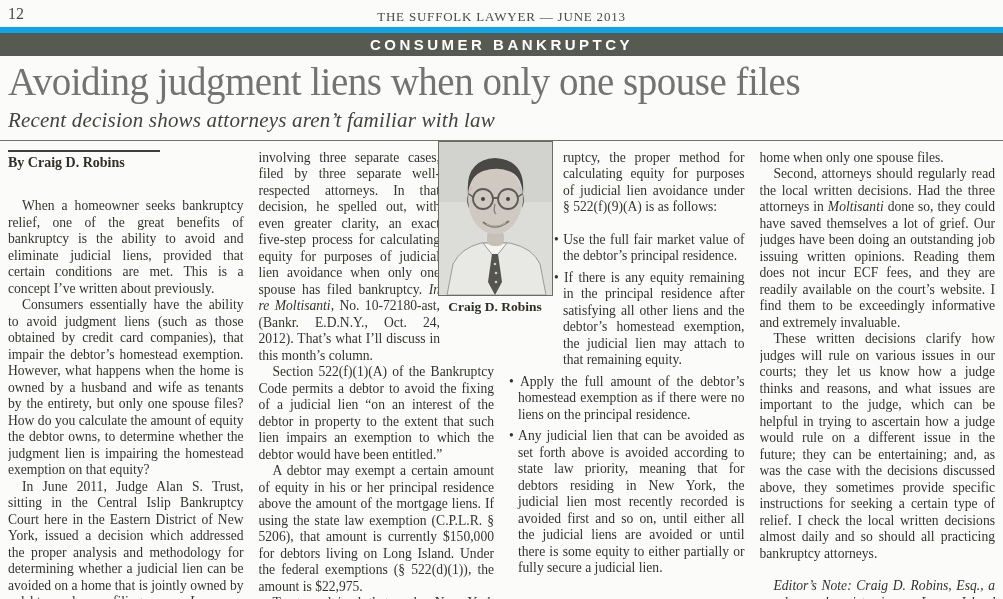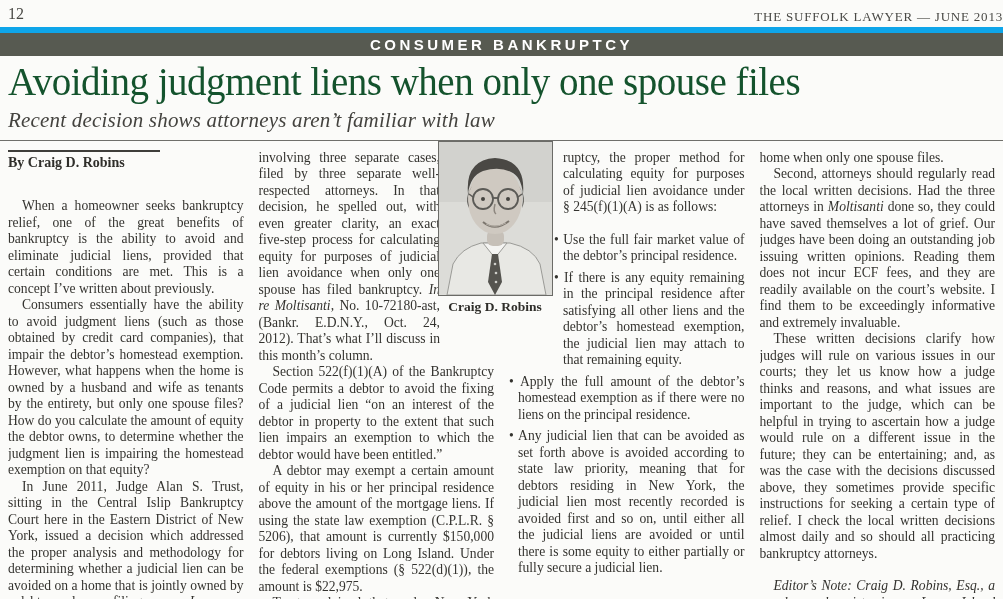--- a/index.html
+++ b/index.html
@@ -4,32 +4,32 @@
 <style>
   html,body{margin:0;padding:0;}
   body{
     width:1003px;height:599px;overflow:hidden;position:relative;
     background:#fbfbf9;color:#34332f;
     font-family:"Liberation Serif","DejaVu Serif",serif;
     -webkit-font-smoothing:antialiased;
   }
   .masthead-row{position:relative;height:27px;border-bottom:6px solid #0ea5e9;}
   .page-number{position:absolute;left:8px;top:5px;font-size:16px;color:#4a4a46;}
-  .masthead{position:absolute;left:0;right:0;top:9px;text-align:right;
+  .masthead{position:absolute;left:0;right:0;top:9px;text-align:center;
     font-size:13px;letter-spacing:.8px;color:#4a4a46;}
   .section-banner{
     height:23px;background:#575a51;
     display:flex;align-items:center;justify-content:center;
   }
   .section-banner span{
     color:#fff;font-family:"Liberation Sans","DejaVu Sans",sans-serif;
     font-weight:bold;font-size:15px;letter-spacing:3.5px;
   }
   .headline{
-    margin:6px 8px 0 8px;font-size:39px;font-weight:normal;color:#14532d;
+    margin:6px 8px 0 8px;font-size:39px;font-weight:normal;color:#737373;
     line-height:1.05;letter-spacing:-.5px;
   }
   .subhead{
     margin:5px 8px 0 8px;font-size:21px;font-style:italic;color:#44433f;
     letter-spacing:.2px;
   }
   .head-rule{border:none;border-top:1.5px solid #6f6f6b;margin:7px 0 0 0;}
   .cols{
     display:flex;gap:15px;padding:9px 8px 0 8px;height:466px;overflow:hidden;
   }
@@ -88,21 +88,21 @@
         <p class="para"><span>involving three separate cases, filed by three separate well-respected attorneys. In that decision, he spelled out, with even greater clarity, an exact five-step process for calculating equity for purposes of judicial lien avoidance when only one spouse has filed bankruptcy. </span><span style="font-style: italic;">In re Moltisanti</span><span>, No. 10-72180-ast, (Bankr. E.D.N.Y., Oct. 24, 2012). That’s what I’ll discuss in this month’s column.</span></p>
         <p class="para indent"><span>Section 522(f)(1)(A) of the Bankruptcy Code permits a debtor to avoid the fixing of a judicial lien “on an interest of the debtor in property to the extent that such lien impairs an exemption to which the debtor would have been entitled.”</span></p>
         <p class="para indent"><span>A debtor may exempt a certain amount of equity in his or her principal residence above the amount of the mortgage liens. If using the state law exemption (C.P.L.R. § 5206), that amount is currently $150,000 for debtors living on Long Island. Under the federal exemptions (§ 522(d)(1)), the amount is $22,975.</span></p>
         <p class="para indent"><span>Trust explained that under New York law, each spouse in a tenancy by the</span></p>
       </div>
   </div>
 
   <div class="col">
     <div class="float-l"></div>
     <div>
-        <p class="para"><span>ruptcy, the proper method for calculating equity for purposes of judicial lien avoidance under § 245(f)(1)(A) is as follows:</span></p>
+        <p class="para"><span>ruptcy, the proper method for calculating equity for purposes of judicial lien avoidance under § 522(f)(9)(A) is as follows:</span></p>
         <p class="para bullet gap-top"><span>• Use the full fair market value of the debtor’s principal residence.</span></p>
         <p class="para bullet"><span>• If there is any equity remaining in the principal residence after satisfying all other liens and the debtor’s homestead exemption, the judicial lien may attach to that remaining equity.</span></p>
         <p class="para bullet"><span>• Apply the full amount of the debtor’s homestead exemption as if there were no liens on the principal residence.</span></p>
         <p class="para bullet"><span>• Any judicial lien that can be avoided as set forth above is avoided according to state law priority, meaning that for debtors residing in New York, the judicial lien most recently recorded is avoided first and so on, until either all the judicial liens are avoided or until there is some equity to either partially or fully secure a judicial lien.</span></p>
       </div>
   </div>
 
   <div class="col">
     <div>
         <p class="para"><span>home when only one spouse files.</span></p>

